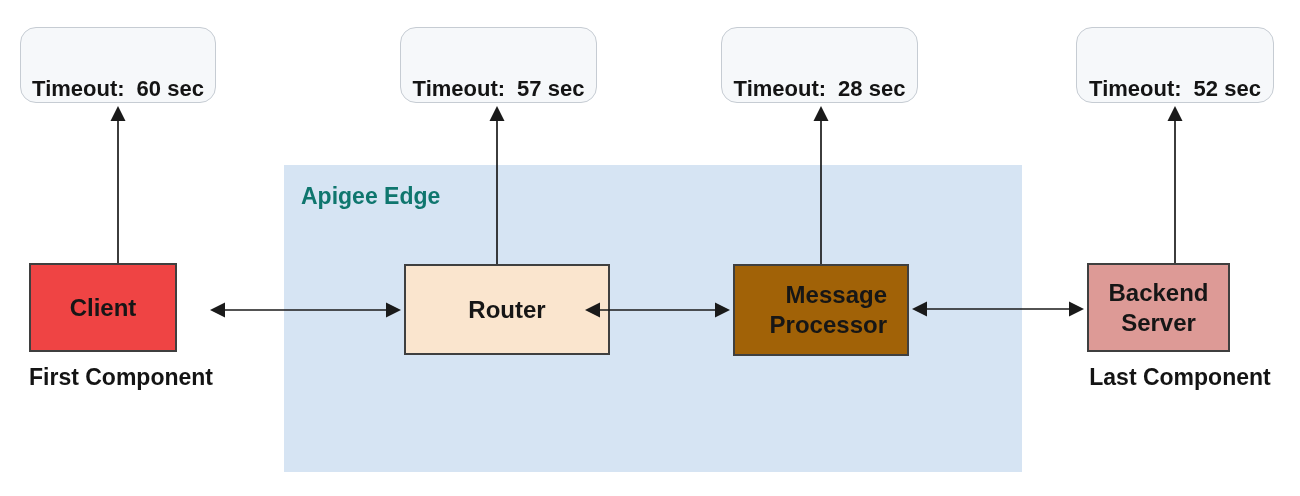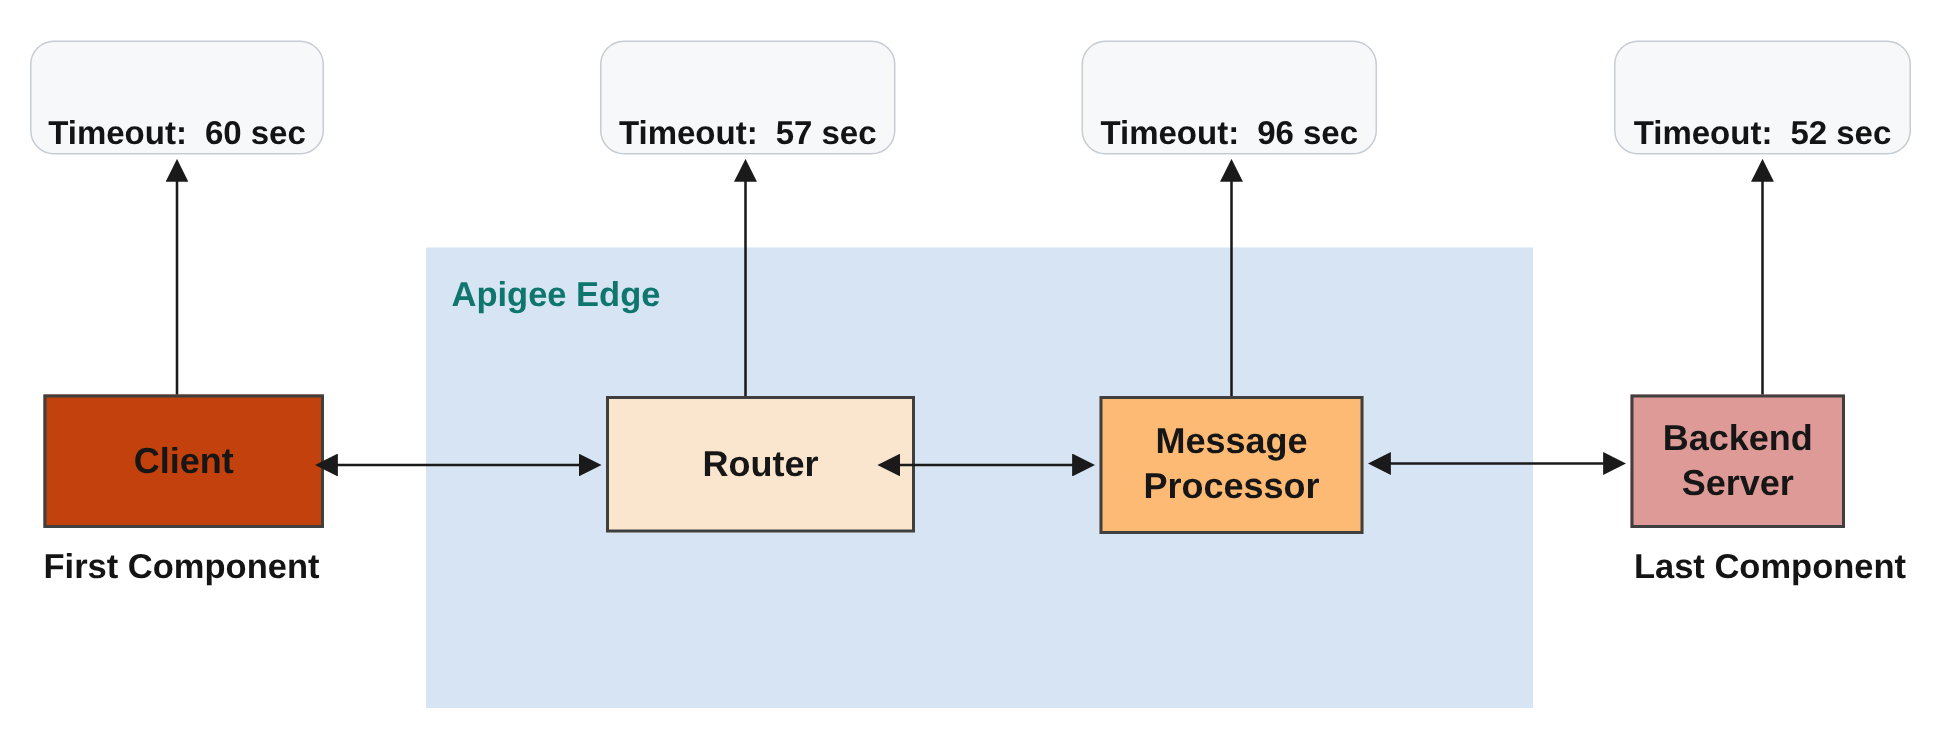--- a/index.html
+++ b/index.html
@@ -58,23 +58,23 @@
     display: flex;
     align-items: center;
     justify-content: center;
     text-align: center;
     font-size: 24px;
     font-weight: bold;
     line-height: 1.25;
     color: #161616;
     padding: 0 20px;
   }
-  .client  { left: 29px;   top: 263px; width: 187px; height: 89px; background: #c2410c; }
+  .client  { left: 29px;   top: 263px; width: 148px; height: 89px; background: #ef4444; }
   .router  { left: 404px;  top: 264px; width: 206px; height: 91px; background: #fae5ce; }
-  .mproc   { left: 733px;  top: 264px; width: 176px; height: 92px; background: #fdba74; }
+  .mproc   { left: 733px;  top: 264px; width: 176px; height: 92px; background: #a16207; text-align: right; }
   .backend { left: 1087px; top: 263px; width: 143px; height: 89px; background: #dd9a96; }
   
   .caption {
     position: absolute;
     top: 364px;
     transform: translateX(-50%);
     font-size: 23px;
     font-weight: bold;
     color: #141414;
     white-space: nowrap;
@@ -104,21 +104,21 @@
       <span>60 sec</span>
   </div>
   <div class="timeout-box t2">
     <span>Timeout:</span>
       <span class="tv-gap"></span>
       <span>57 sec</span>
   </div>
   <div class="timeout-box t3">
     <span>Timeout:</span>
       <span class="tv-gap"></span>
-      <span>96 sec</span>
+      <span>28 sec</span>
   </div>
   <div class="timeout-box t4">
     <span>Timeout:</span>
       <span class="tv-gap"></span>
       <span>52 sec</span>
   </div>
 
   <div class="component-box client">
     <span>Client</span>
   </div>

